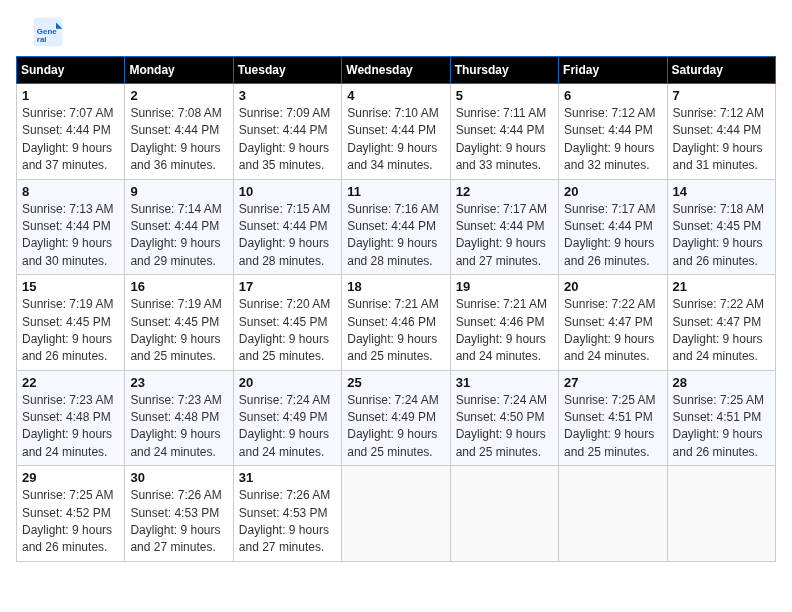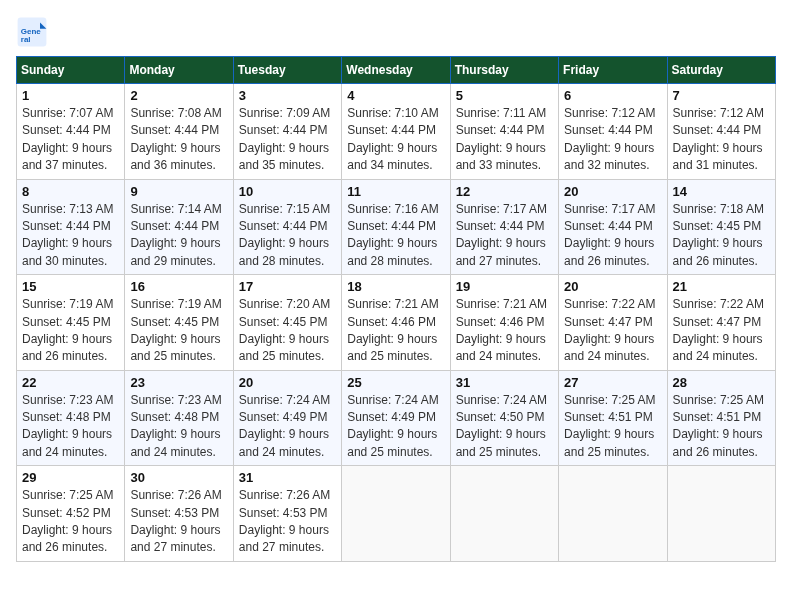--- a/index.html
+++ b/index.html
@@ -13,20 +13,21 @@
     .header {
       display: flex;
       justify-content: space-between;
       align-items: flex-start;
       margin-bottom: 4px;
     }
     .logo {
       display: flex;
       align-items: center;
       gap: 4px;
+      margin-left: 16px;
     }
     .logo-text {
       font-size: 18px;
       font-weight: bold;
       color: #1a1a1a;
       line-height: 1.1;
     }
     .logo-text span {
       color: #1565c0;
     }
@@ -47,21 +48,21 @@
       color: #333;
       text-align: center;
       margin-bottom: 8px;
     }
     .calendar {
       width: 100%;
       border-collapse: collapse;
       font-size: 10.5px;
     }
     .calendar th {
-      background-color: #14532d;
+      background-color: #000000;
       color: #fff;
       padding: 6px 4px;
       text-align: left;
       font-size: 12px;
       font-weight: bold;
       border: 1px solid #1565c0;
     }
     .calendar td {
       border: 1px solid #ccc;
       vertical-align: top;

